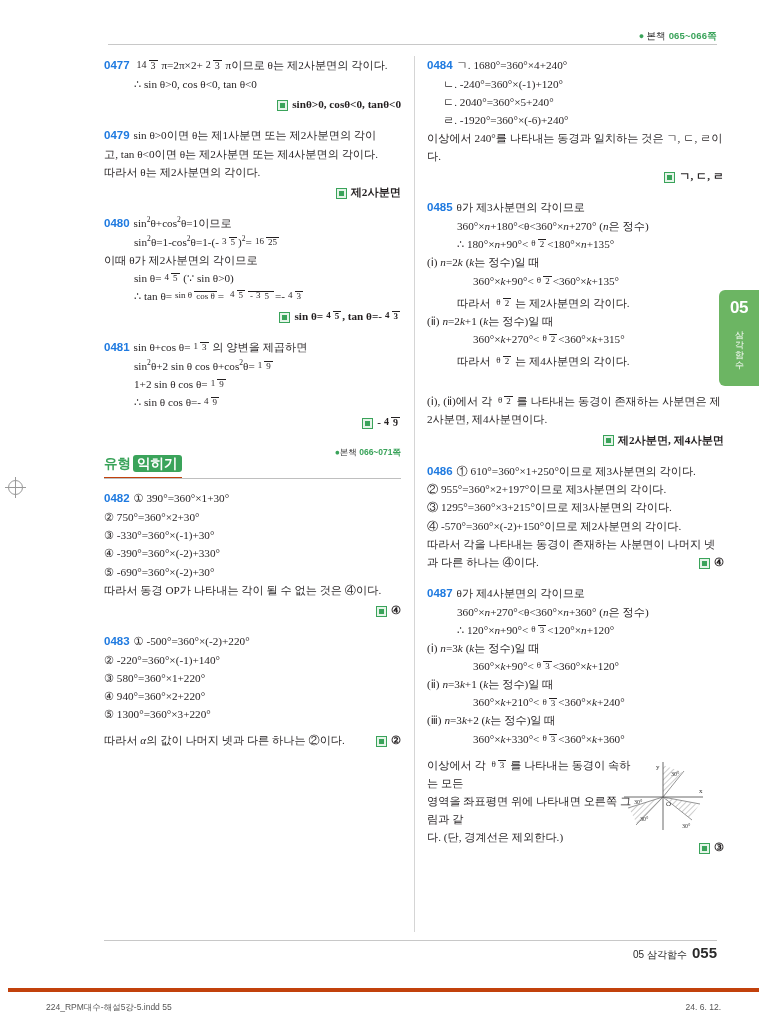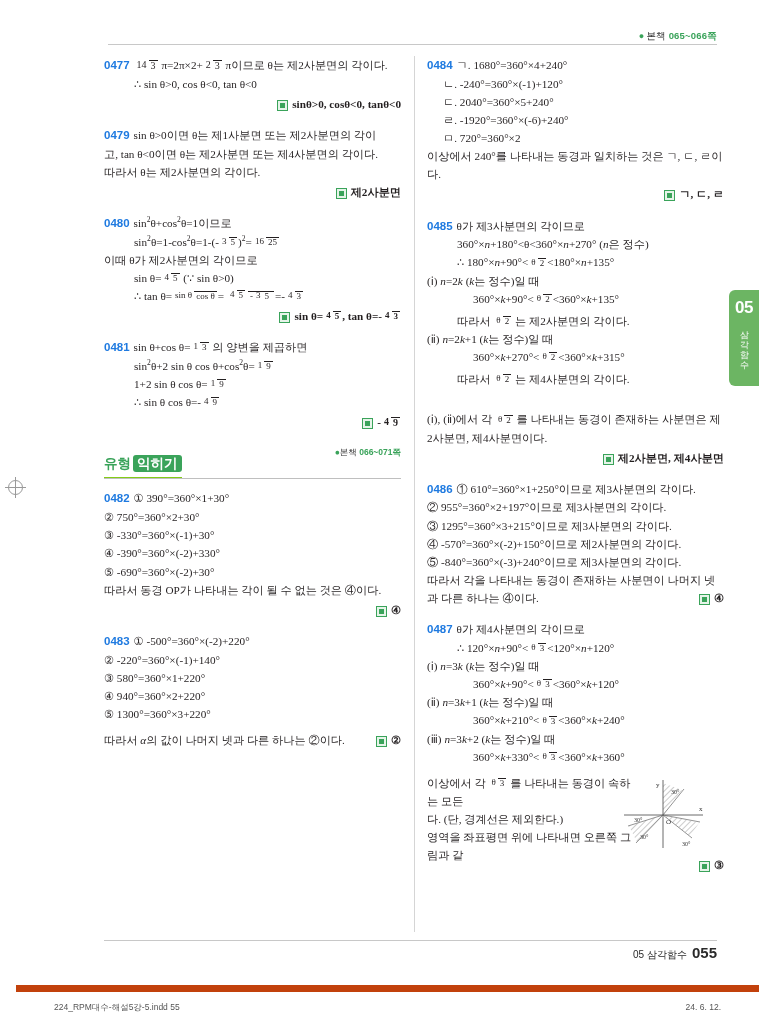--- a/index.html
+++ b/index.html
@@ -126,21 +126,21 @@
     margin-bottom: 10px;
     position: relative;
     height: 26px;
   }
   .section-head .pill {
     display: inline-block;
     font-family: "Liberation Sans", sans-serif;
     font-weight: bold;
     font-size: 13.5px;
     color: #3aa35a;
-    border-bottom: 2px solid #84cc16;
+    border-bottom: 2px solid #c2410c;
     padding-bottom: 2px;
   }
   .section-head .pill .b2 {
     background: #3aa35a;
     color: #fff;
     padding: 1px 4px;
     border-radius: 3px;
     margin-left: 2px;
   }
   .section-head .ref {
@@ -158,21 +158,21 @@
     left: 0; right: 0; bottom: 0;
     height: 1px;
     background: #bfbfbf;
   }
 
   
   .side-tab {
     position: absolute;
     right: 0;
     top: 290px;
-    width: 30px;
+    width: 40px;
     height: 96px;
     background: #6cb563;
     border-radius: 6px 0 0 6px;
     color: #fff;
     text-align: center;
     font-family: "Liberation Sans", sans-serif;
   }
   .side-tab .num {
     font-size: 17px;
     font-weight: bold;
@@ -205,24 +205,24 @@
   }
   .footer-right .pg {
     font-size: 15px;
     font-weight: bold;
     color: #2a2a2a;
     margin-left: 5px;
     text-align: center;
   }
   .bottom-bar {
     position: absolute;
-    left: 16px; right: 0;
+    left: 8px; right: 0;
     bottom: 0;
     height: 32px;
-    border-top: 7px solid #c2410c;
+    border-top: 4px solid #c2410c;
     background: #fff;
     margin-top: 20px;
   }
   .bottom-bar .fname {
     position: absolute;
     left: 38px;
     top: 10px;
     font-size: 8.5px;
     color: #555;
     font-family: "Liberation Sans", sans-serif;
@@ -397,21 +397,20 @@
 
   </div>
 
   <div class="col right">
 
     <div class="item">
       <div class="line"><span class="qnum">0484</span>ㄱ. 1680°=360°×4+240°</div>
       <div class="line ind1">ㄴ. -240°=360°×(-1)+120°</div>
       <div class="line ind1">ㄷ. 2040°=360°×5+240°</div>
       <div class="line ind1">ㄹ. -1920°=360°×(-6)+240°</div>
-      <div class="line ind1">ㅁ. 720°=360°×2</div>
       <div class="line">이상에서 240°를 나타내는 동경과 일치하는 것은 ㄱ, ㄷ, ㄹ이다.</div>
       <div class="ans"><span class="ansbox"></span><span class="txt">ㄱ, ㄷ, ㄹ</span></div>
     </div>
 
     <div class="item">
       <div class="line"><span class="qnum">0485</span>θ가 제3사분면의 각이므로</div>
       <div class="line ind2">360°×<em>n</em>+180°&lt;θ&lt;360°×<em>n</em>+270° (<em>n</em>은 정수)</div>
       <div class="line ind2">∴ 180°×<em>n</em>+90°&lt;<span class="frac">
             <span class="num">θ</span>
             <span class="den">2</span>
@@ -439,26 +438,26 @@
             <span class="den">2</span>
           </span> 를 나타내는 동경이 존재하는 사분면은 제2사분면, 제4사분면이다.</div>
       <div class="ans"><span class="ansbox"></span><span class="txt">제2사분면, 제4사분면</span></div>
     </div>
 
     <div class="item">
       <div class="line"><span class="qnum">0486</span>① 610°=360°×1+250°이므로 제3사분면의 각이다.</div>
       <div class="line">② 955°=360°×2+197°이므로 제3사분면의 각이다.</div>
       <div class="line">③ 1295°=360°×3+215°이므로 제3사분면의 각이다.</div>
       <div class="line">④ -570°=360°×(-2)+150°이므로 제2사분면의 각이다.</div>
-      <div class="line">⑤ -840°=360°×(-3)+240°이므로 제3사분면의 각이다.</div>
       <div class="line">따라서 각을 나타내는 동경이 존재하는 사분면이 나머지 넷과 다른 하나는 ④이다.<span style="float:right;"><span class="ansbox"></span><b>④</b></span></div>
     </div>
 
     <div class="item">
       <div class="line"><span class="qnum">0487</span>θ가 제4사분면의 각이므로</div>
+      <div class="line ind2">360°×<em>n</em>+270°&lt;θ&lt;360°×<em>n</em>+360° (<em>n</em>은 정수)</div>
       <div class="line ind2">∴ 120°×<em>n</em>+90°&lt;<span class="frac">
             <span class="num">θ</span>
             <span class="den">3</span>
           </span>&lt;120°×<em>n</em>+120°</div>
       <div class="line">(ⅰ) <em>n</em>=3<em>k</em> (<em>k</em>는 정수)일 때</div>
       <div class="line ind3">360°×<em>k</em>+90°&lt;<span class="frac">
             <span class="num">θ</span>
             <span class="den">3</span>
           </span>&lt;360°×<em>k</em>+120°</div>
       <div class="line">(ⅱ) <em>n</em>=3<em>k</em>+1 (<em>k</em>는 정수)일 때</div>
@@ -471,22 +470,22 @@
             <span class="num">θ</span>
             <span class="den">3</span>
           </span>&lt;360°×<em>k</em>+360°</div>
 
       <div class="fig-wrap" style="margin-top:8px;">
         <div style="width:205px;">
           <div class="line">이상에서 각 <span class="frac">
                 <span class="num">θ</span>
                 <span class="den">3</span>
               </span> 를 나타내는 동경이 속하는 모든</div>
+          <div class="line">영역을 좌표평면 위에 나타내면 오른쪽 그림과 같</div>
           <div class="line">다. (단, 경계선은 제외한다.)</div>
-          <div class="line">영역을 좌표평면 위에 나타내면 오른쪽 그림과 같</div>
         </div>
         <div class="figure">
           <svg width="86" height="74" viewBox="0 0 86 74">
             <defs>
               <pattern id="hatch" width="4" height="4" patternTransform="rotate(45)" patternUnits="userSpaceOnUse">
                 <line x1="0" y1="0" x2="0" y2="4" stroke="#9a9a9a" stroke-width="1"></line>
               </pattern>
             </defs>
 
             <path d="M43,37 L43,5 L62,12 Z" fill="url(#hatch)" stroke="none"></path>

